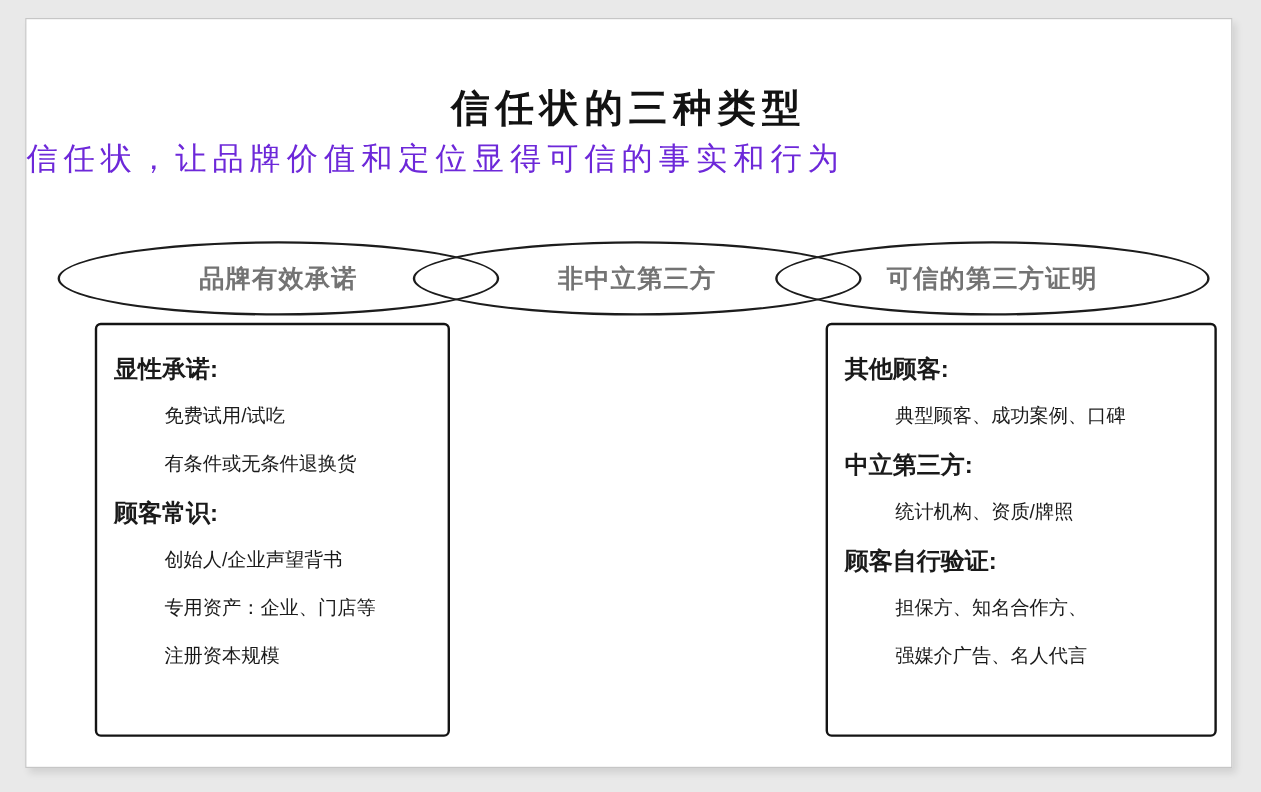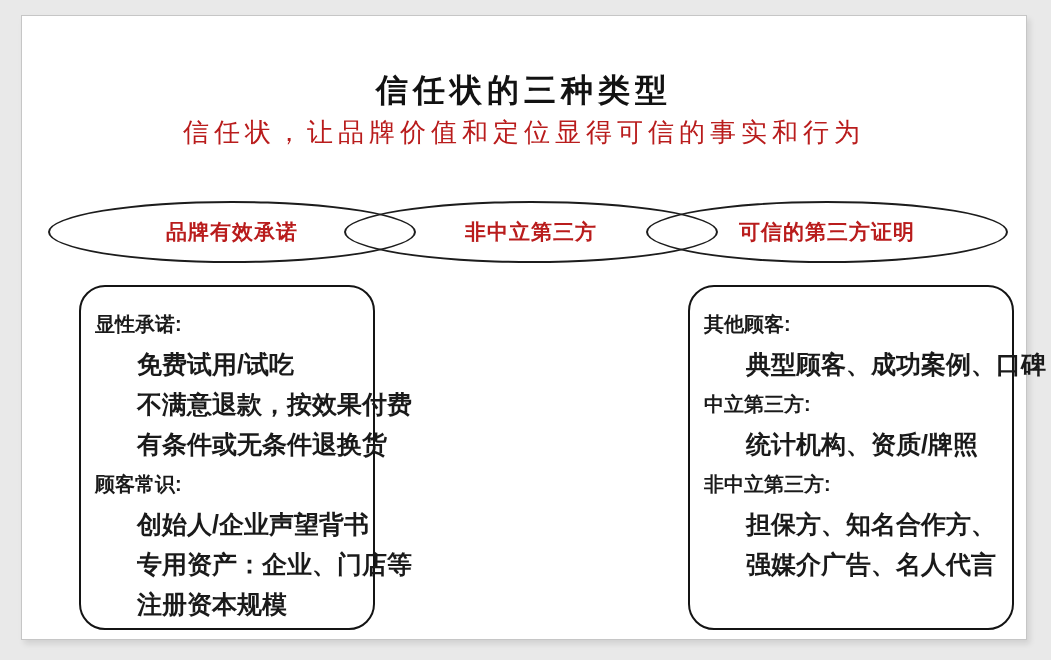--- a/index.html
+++ b/index.html
@@ -37,70 +37,69 @@
     font-weight: bold;
     letter-spacing: 5px;
     color: #121212;
     margin-top: 16px;
   }
   .subtitle {
     position: absolute;
     left: 0;
     top: 99px;
     width: 100%;
-    text-align: center;
+    text-align: left;
     font-family: "DejaVu Serif", "Liberation Serif", serif;
     font-size: 26px;
     font-weight: normal;
     letter-spacing: 5px;
-    color: #b91c1c;
+    color: #6d28d9;
   }
   .ellipse {
     position: absolute;
     top: 185px;
     height: 62px;
     border: 2px solid #1c1c1c;
     border-radius: 50%;
     background: transparent;
     box-sizing: border-box;
     display: flex;
     align-items: center;
     justify-content: center;
   }
   .ellipse-label {
     font-size: 21px;
     font-weight: bold;
     letter-spacing: 1px;
-    color: #b91c1c;
+    color: #737373;
     white-space: nowrap;
   }
   .box {
     position: absolute;
     top: 253px;
     height: 345px;
     border: 2.5px solid #141414;
-    border-radius: 26px;
+    border-radius: 5px;
     background: #ffffff;
     box-sizing: border-box;
     padding: 17px 10px 0 14px;
-    margin-top: 16px;
   }
   .line {
     height: 40px;
     line-height: 40px;
     white-space: nowrap;
     color: #1a1a1a;
   }
   .line.h {
     font-size: 20px;
     font-weight: bold;
   }
   .line.i {
-    font-size: 25px;
-    font-weight: bold;
+    font-size: 16px;
+    font-weight: normal;
     padding-left: 42px;
   }
 </style>
 </head>
 <body>
 
 <div class="stage">
   <div class="card">
 
     <div class="title">信任状的三种类型</div>
@@ -112,33 +111,32 @@
     <div class="ellipse" style="left:322px; width:374px;">
       <span class="ellipse-label">非中立第三方</span>
     </div>
     <div class="ellipse" style="left:624px; width:362px;">
       <span class="ellipse-label">可信的第三方证明</span>
     </div>
 
     <div class="box" style="left:57px; width:296px;">
       <div class="line h">显性承诺:</div>
       <div class="line i">免费试用/试吃</div>
-      <div class="line i">不满意退款，按效果付费</div>
       <div class="line i">有条件或无条件退换货</div>
       <div class="line h">顾客常识:</div>
       <div class="line i">创始人/企业声望背书</div>
       <div class="line i">专用资产：企业、门店等</div>
       <div class="line i">注册资本规模</div>
     </div>
 
 
     <div class="box" style="left:666px; width:326px;">
       <div class="line h">其他顾客:</div>
       <div class="line i">典型顾客、成功案例、口碑</div>
       <div class="line h">中立第三方:</div>
       <div class="line i">统计机构、资质/牌照</div>
-      <div class="line h">非中立第三方:</div>
+      <div class="line h">顾客自行验证:</div>
       <div class="line i">担保方、知名合作方、</div>
       <div class="line i">强媒介广告、名人代言</div>
     </div>
 
   </div>
 </div>
 
 </body></html>

